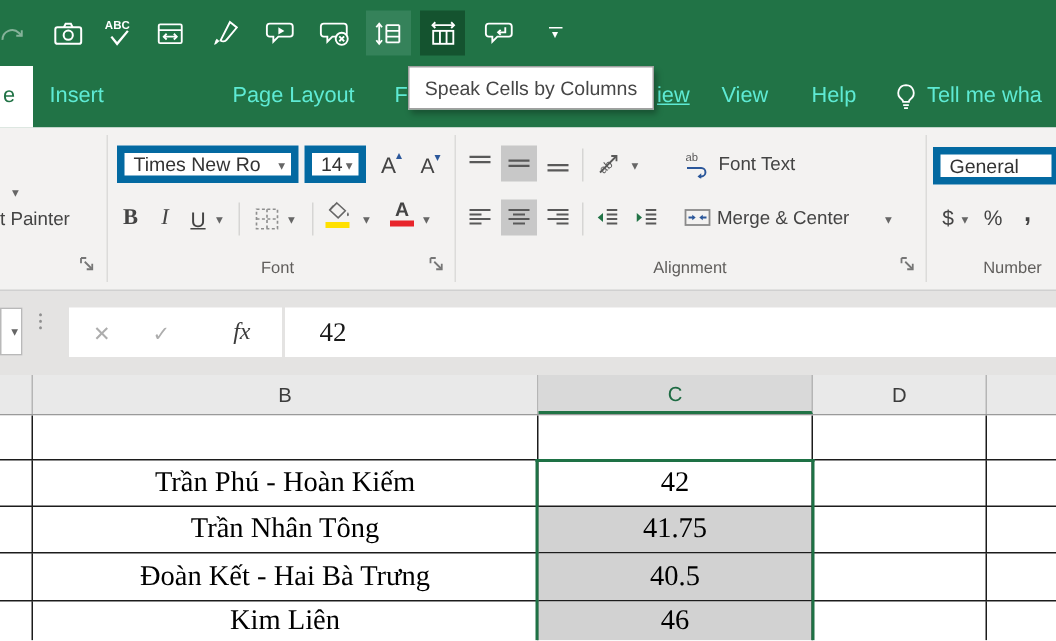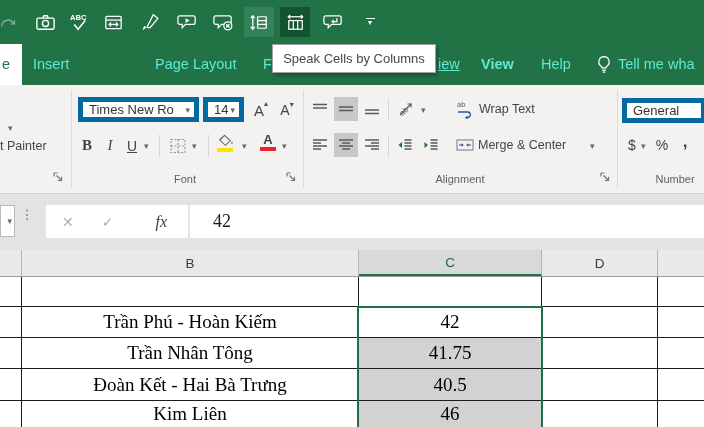--- a/index.html
+++ b/index.html
@@ -158,21 +158,21 @@
     <div class="qicon qmore" style="left:360px; width:20px;">
       <span class="bar"></span>
         <span class="car">▾</span>
     </div>
 
     <div class="tab" id="tab-home">e</div>
     <div class="tab" style="left:33px;">Insert</div>
     <div class="tab" style="left:155px;">Page Layout</div>
     <div class="tab" style="left:263px;">F</div>
     <div class="tab" style="left:438px;text-decoration:underline;">iew</div>
-    <div class="tab" style="left:481px;font-weight:bold;">View</div>
+    <div class="tab" style="left:481px;">View</div>
     <div class="tab" style="left:541px;">Help</div>
     <div class="tab" id="tellme" style="left:596px; width:108px;">
       <svg width="16" height="19" viewBox="0 0 18 22" fill="none" stroke="#fff" stroke-width="1.4">
         <path d="M9 2a6 6 0 0 1 3.4 10.9c-.8.6-1.2 1.3-1.2 2.1H6.8c0-.8-.4-1.5-1.2-2.1A6 6 0 0 1 9 2z"></path>
         <path d="M6.8 17.5h4.4M7.5 19.8h3"></path>
       </svg>
       <span>Tell me wha</span>
     </div>
   </div>
 
@@ -274,21 +274,21 @@
       </svg>
     </div>
     <div class="abs caret" style="left:421px; top:20px;">▾</div>
     <div class="rbtn" style="left:455px; top:13px; width:22px; height:22px;">
       <svg width="20" height="20" viewBox="0 0 20 20" fill="none" stroke="#2b579a" stroke-width="1.3">
         <text x="1" y="8" font-size="7.5" fill="#595959" stroke="none">ab</text>
         <path d="M2 13h9.5a2.8 2.8 0 0 1 0 5.6H10"></path>
           <path d="M11.5 16.5L9 18.6l2.5 1.9" fill="#2b579a" stroke="none"></path>
       </svg>
     </div>
-    <div class="rtext" style="left:479px; top:17px;">Wrap Text</div>
+    <div class="rtext" style="left:479px; top:17px;">Font Text</div>
 
     <div class="rbtn" style="left:308px; top:48px; width:24px; height:24px;">
       <svg width="18" height="18" viewBox="0 0 18 18" stroke="#595959" stroke-width="1.4">
           <path d="M2 4h14M2 7h8M2 10h14M2 13h8"></path>
         </svg>
     </div>
     <div class="rbtn sel" style="left:334px; top:48px; width:24px; height:24px;">
       <svg width="18" height="18" viewBox="0 0 18 18" stroke="#595959" stroke-width="1.4">
           <path d="M2 4h14M5 7h8M2 10h14M5 13h8"></path>
         </svg>

